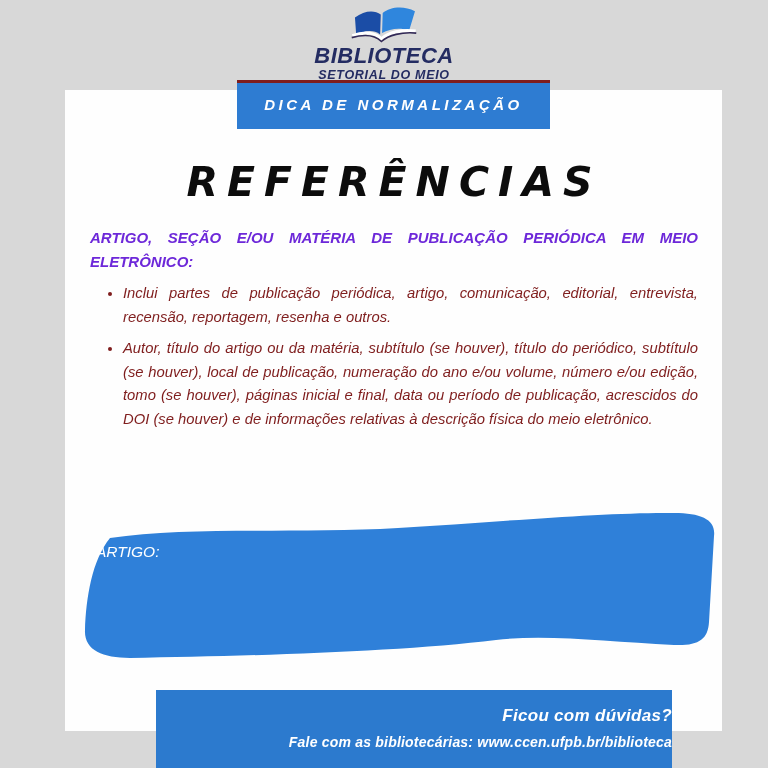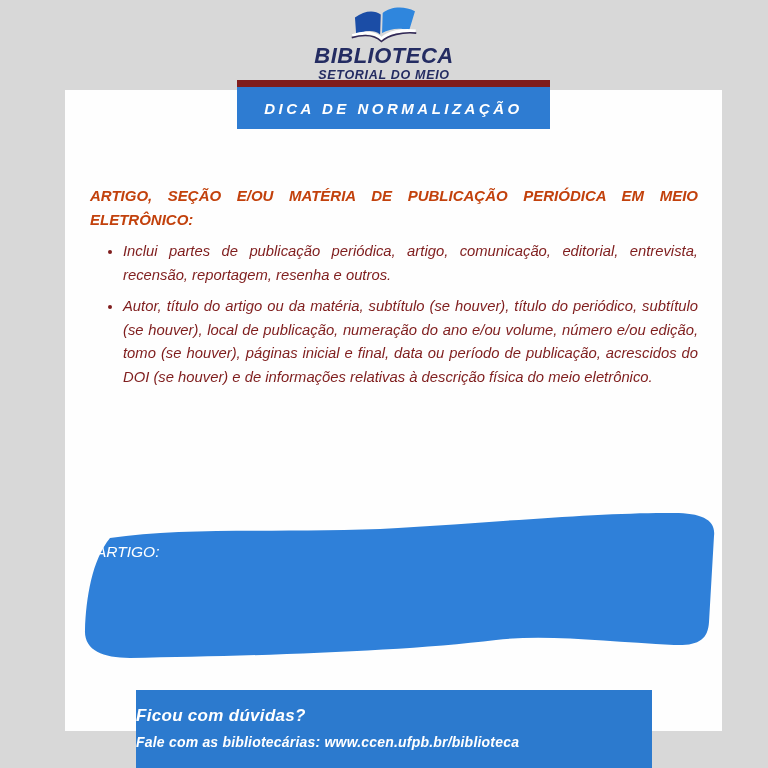--- a/index.html
+++ b/index.html
@@ -11,44 +11,44 @@
   .logo svg{display:block;margin:0 auto;}
   .logo-title{font-size:22px;font-weight:bold;color:#242c62;letter-spacing:.5px;line-height:22px;margin-top:-1px;}
   .logo-subtitle{font-size:12.5px;font-weight:bold;color:#242c62;letter-spacing:.7px;line-height:14px;margin-top:1px;}
 
   
   .card{position:absolute;left:65px;top:90px;width:657px;height:641px;background:#fefefe;
         box-sizing:border-box;padding:66px 24px 0 25px;z-index:2;}
 
   
   .banner{position:absolute;left:237px;top:80px;width:313px;height:49px;background:#2e7cd2;
-          border-top:7px solid #7f1d1d;box-sizing:border-box;z-index:3;
+          border-top:3px solid #7f1d1d;box-sizing:border-box;z-index:3;
           color:#fff;font-weight:bold;font-size:15px;letter-spacing:3.5px;
           text-align:center;line-height:44px;}
 
   
   .title{font-family:"DejaVu Sans",sans-serif;font-weight:bold;text-align:center;
          font-size:41px;line-height:52px;letter-spacing:9px;color:#0c0c0c;}
 
   
-  .section-heading{font-weight:bold;font-size:15px;line-height:24px;color:#c2410c;
-                   text-align:justify;margin-top:28px;}
+  .section-heading{font-weight:bold;font-size:15px;line-height:24px;color:#6d28d9;
+                   text-align:justify;margin-top:18px;}
   .card ul{margin:8px 0 0 0;padding-left:33px;}
   .card li{font-size:14.8px;line-height:23.5px;color:#7f1d1d;text-align:justify;}
 
   
   .blob{position:absolute;left:68px;top:500px;width:654px;height:170px;z-index:4;}
   .example-text{position:absolute;left:96px;top:537px;width:622px;z-index:5;
                 color:#ffffff;font-size:15.5px;line-height:30px;}
   .example-text p{margin:0;}
   .example-text b{font-weight:bold;}
 
   
-  .footer-bar{position:absolute;left:136px;top:690px;width:516px;height:78px;background:#2c7ace;
-              z-index:6;text-align:left;color:#fff;box-sizing:border-box;padding-top:13px;}
+  .footer-bar{position:absolute;left:156px;top:690px;width:516px;height:78px;background:#2c7ace;
+              z-index:6;text-align:right;color:#fff;box-sizing:border-box;padding-top:13px;}
   .footer-line1{font-weight:bold;font-size:17px;line-height:26px;letter-spacing:.3px;}
   .footer-line2{font-weight:bold;font-size:14px;line-height:26px;letter-spacing:.2px;}
 </style>
 </head>
 <body>
 
 <div class="canvas">
 
   <div class="logo">
     <svg width="118" height="40" viewBox="0 0 130 62" aria-hidden="true">
@@ -56,20 +56,21 @@
       <path d="M63 11 C74 1, 96 -1, 113 8 L104 38 C90 33, 74 35, 62 42 Z" fill="#2f86dd"></path>
       <path d="M16 46 C36 39, 52 42, 61 51 C72 41, 92 36, 114 39" stroke="#ffffff" stroke-width="5" fill="none"></path>
       <path d="M15 49 C36 43, 52 46, 61 55 C72 45, 93 40, 115 42" stroke="#332a57" stroke-width="2.5" fill="none"></path>
     </svg>
     <div class="logo-title">BIBLIOTECA</div>
     <div class="logo-subtitle">SETORIAL DO MEIO</div>
   </div>
 
   <div class="card">
     <div class="title">
+      <div>REFERÊNCIAS</div>
     </div>
 
     <div class="section-heading">ARTIGO, SEÇÃO E/OU MATÉRIA DE PUBLICAÇÃO PERIÓDICA EM MEIO ELETRÔNICO:</div>
     <ul>
       <li>Inclui partes de publicação periódica, artigo, comunicação, editorial, entrevista, recensão, reportagem, resenha e outros.</li>
     </ul>
 
     <ul>
       <li>Autor, título do artigo ou da matéria, subtítulo (se houver), título do periódico, subtítulo (se houver), local de publicação, numeração do ano e/ou volume, número e/ou edição, tomo (se houver), páginas inicial e final, data ou período de publicação, acrescidos do DOI (se houver) e de informações relativas à descrição física do meio eletrônico.</li>
     </ul>

